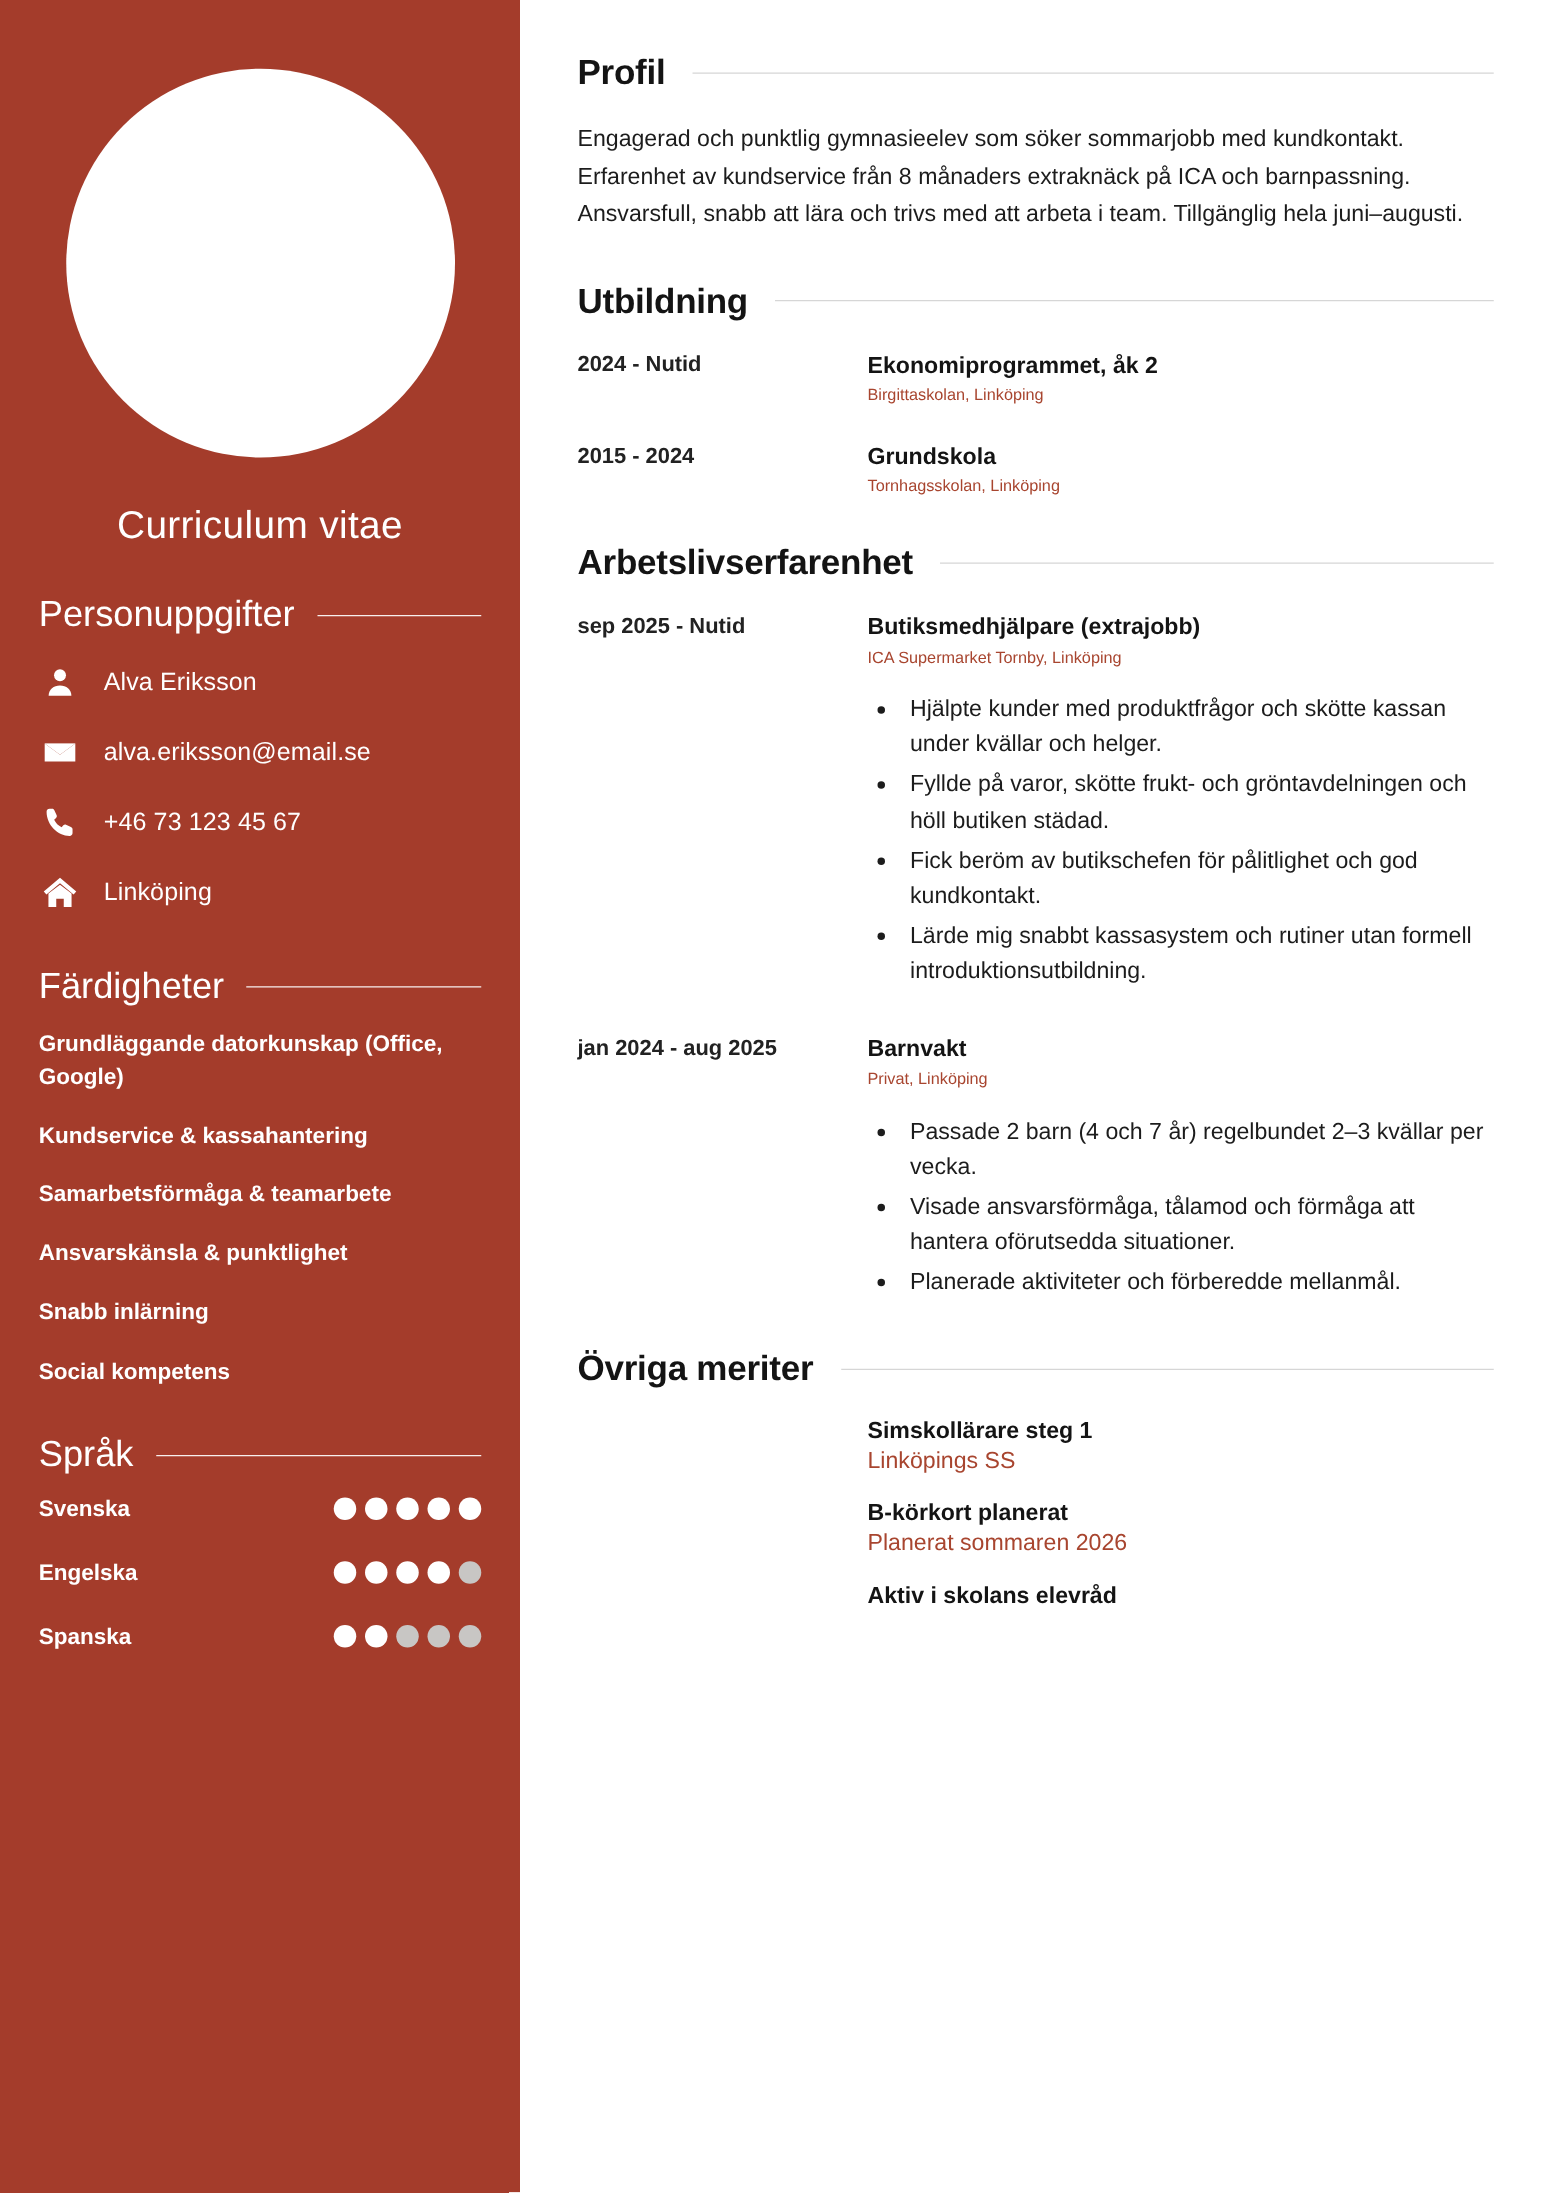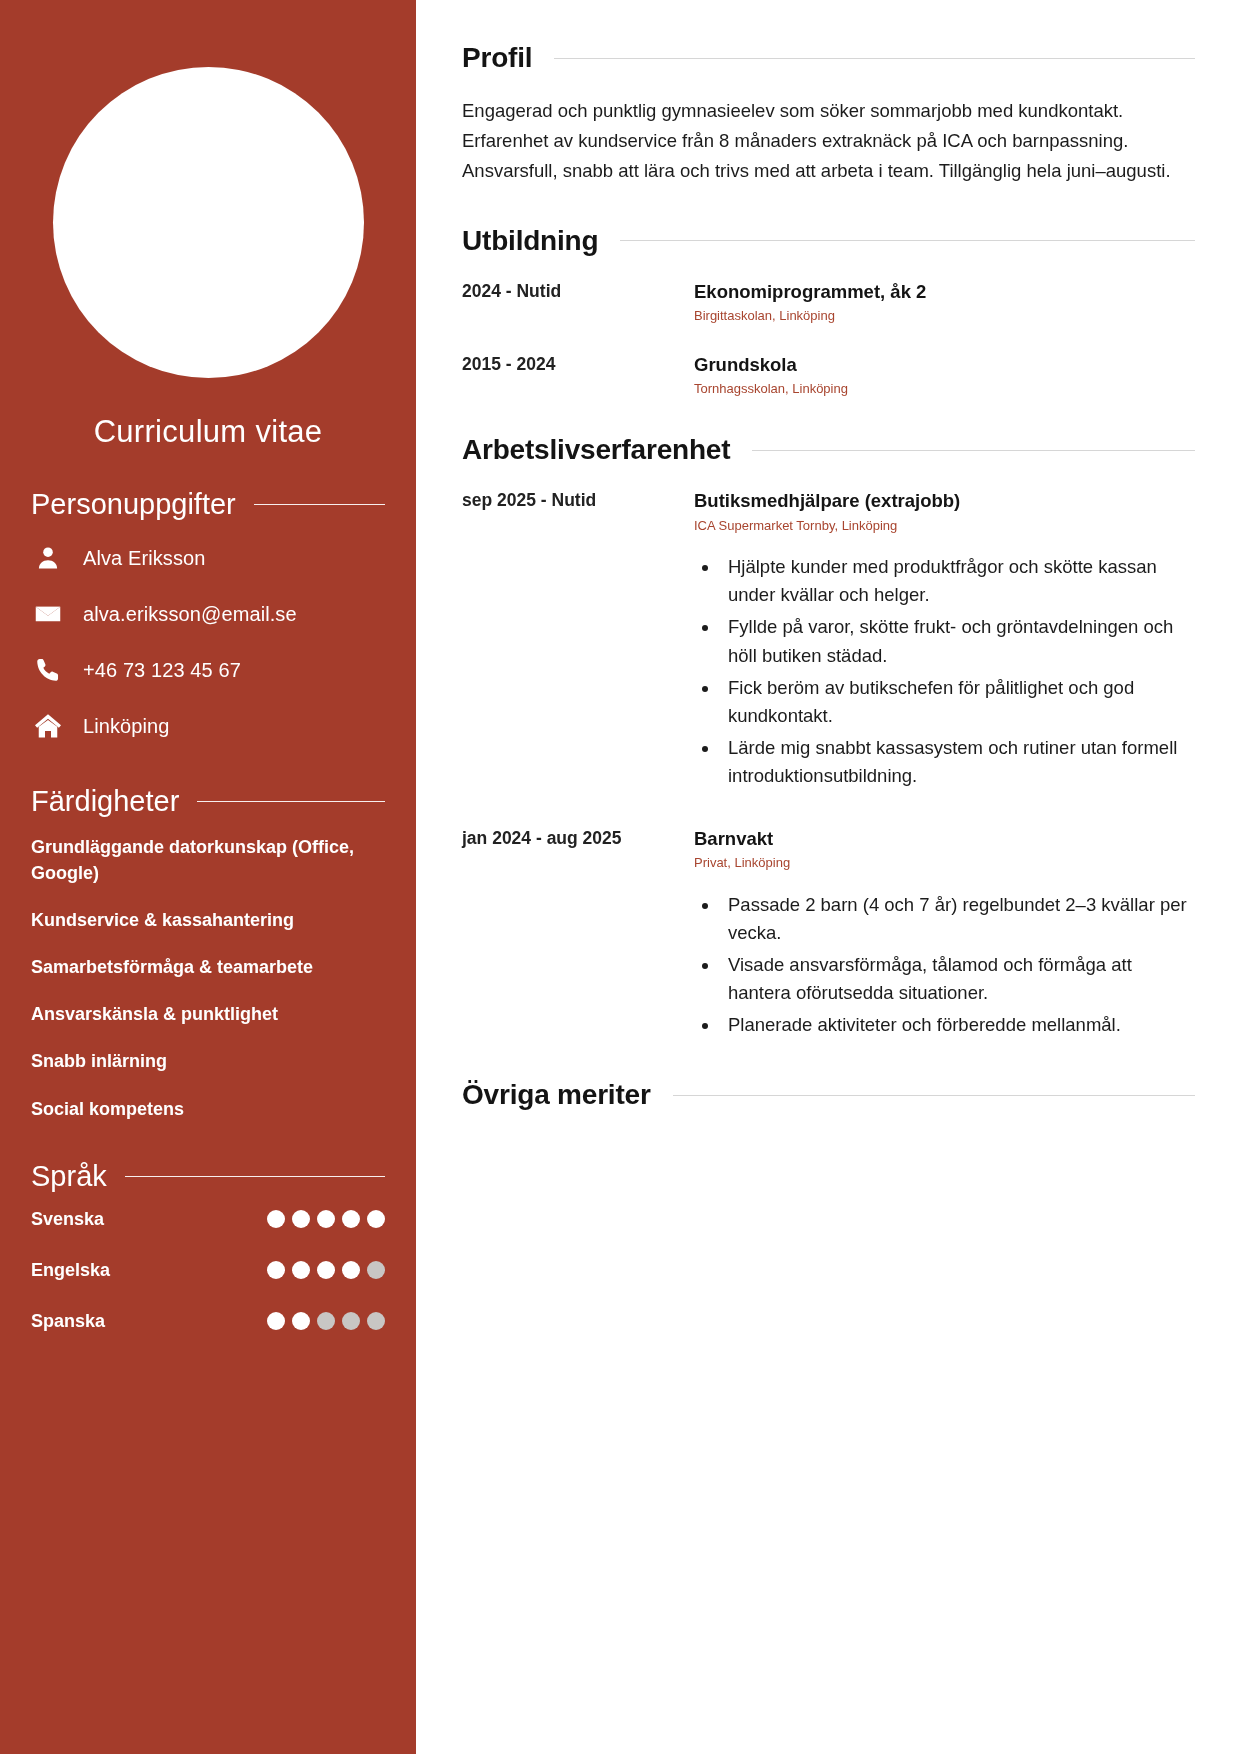--- a/index.html
+++ b/index.html
@@ -17,21 +17,21 @@
     background: #ffffff;
     overflow: hidden;
   }
 
   
   .sidebar {
     width: 416px;
     flex: 0 0 416px;
     background: #A43C2B;
     color: #ffffff;
-    padding: 16px 31px;
+    padding: 4px 31px;
     position: relative;
   }
   .photo-wrap {
     display: flex;
     justify-content: center;
     padding-top: 51px;
   }
   .photo {
     width: 311px;
     height: 311px;
@@ -391,16 +391,29 @@
       </div>
     </div>
 
     <div class="sec-gap"></div>
 
     <div class="sec-head">
       <span class="txt">Övriga meriter</span>
       <span class="rule"></span>
     </div>
 
+    <div class="merit-indent">
+      <div class="merit">
+        <div class="title">Simskollärare steg 1</div>
+        <div class="sub">Linköpings SS</div>
+      </div>
+      <div class="merit">
+        <div class="title">B-körkort planerat</div>
+        <div class="sub">Planerat sommaren 2026</div>
+      </div>
+      <div class="merit">
+        <div class="title">Aktiv i skolans elevråd</div>
+      </div>
+    </div>
 
   </main>
 
 </div>
 
 </body></html>

